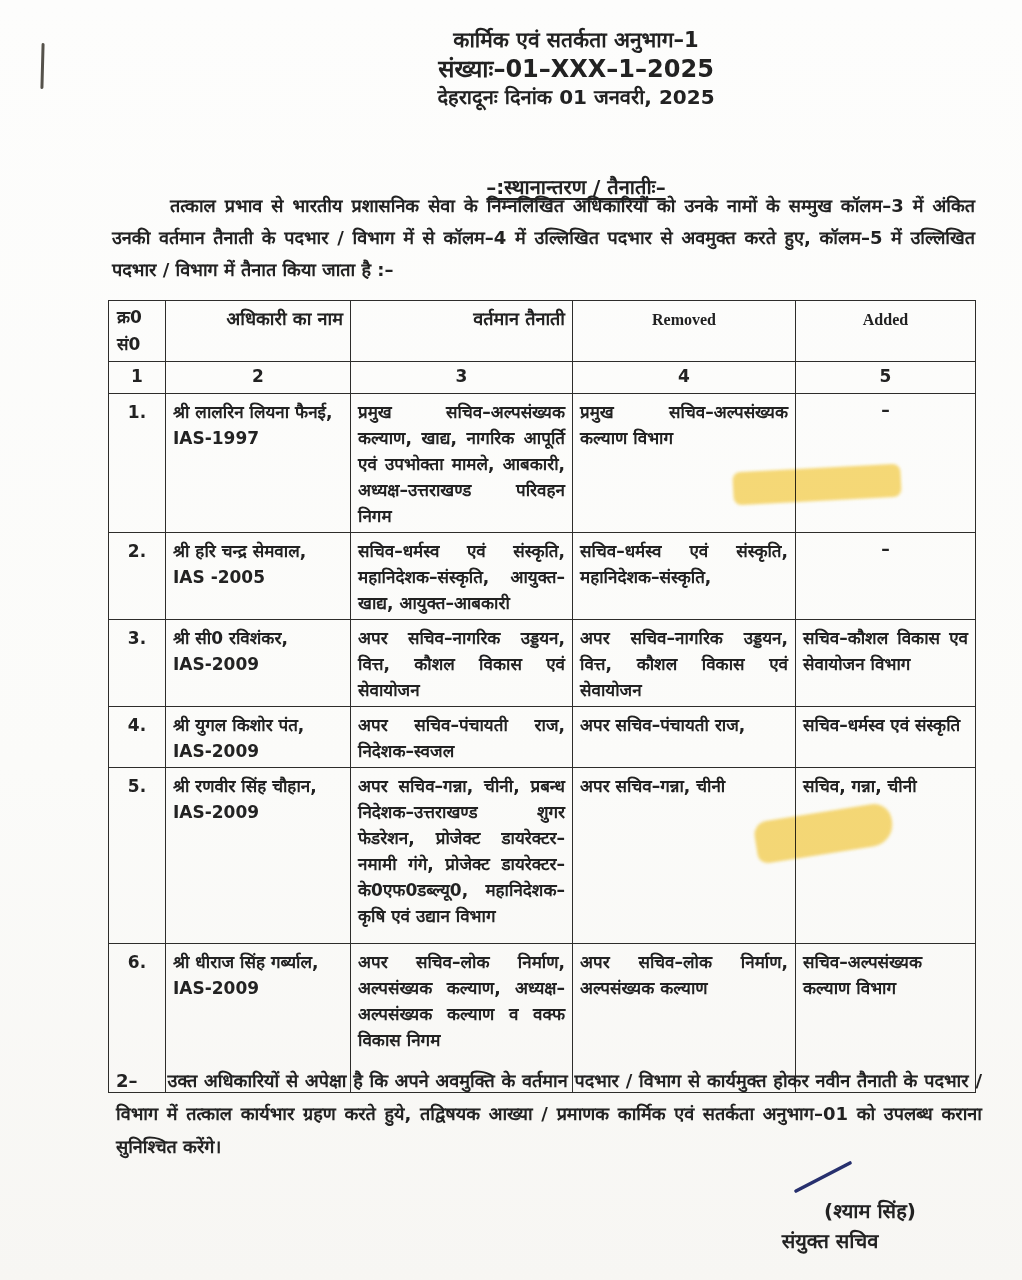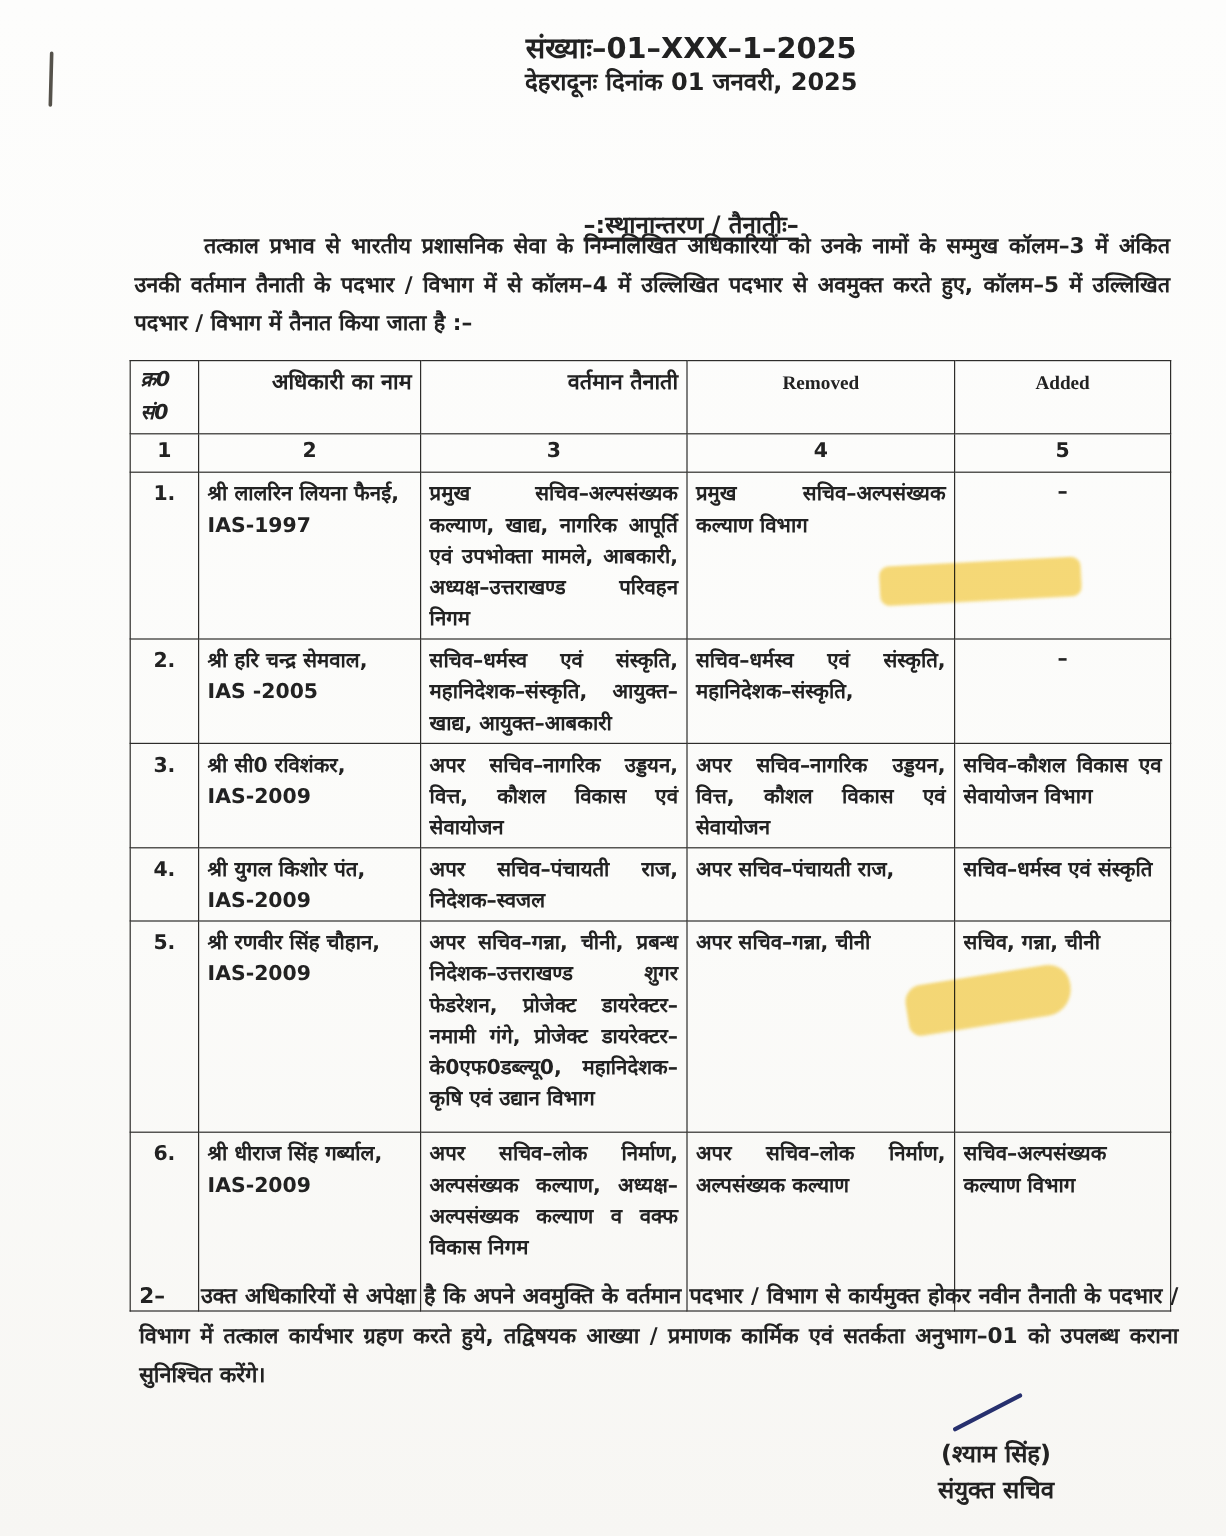--- a/index.html
+++ b/index.html
@@ -42,21 +42,21 @@
     border-collapse:collapse;table-layout:fixed;width:867px;
     font-size:17px;line-height:26px;font-weight:bold;
   }
   .main-table td,.main-table th{
     border:1.7px solid #2e2d2b;
     vertical-align:top;
     padding:3px 7px;
     overflow:hidden;
   }
   .main-table th{font-weight:bold;}
-  th.sn-head{text-align:left;font-size:17px;padding-left:8px;line-height:27px;font-style:italic;}
+  th.sn-head{text-align:left;font-size:17px;padding-left:8px;line-height:27px;}
   th.hindi-head{text-align:right;font-size:18px;padding-top:5px;}
   th.eng-head{text-align:center;font-size:16px;font-family:"Liberation Serif","DejaVu Serif",serif;padding-top:6px;border-radius:26px;}
   .colnum td{text-align:center;height:29px;padding:1px;font-size:17px;}
   td.sn-cell{text-align:center;padding-top:5px;}
   td.name-cell{text-align:justify;padding-top:5px;}
   td.name-cell .batch{text-align:left;}
   td.text-cell{text-align:justify;padding-top:5px;}
   td.center-cell{text-align:center;padding-top:3px;}
   .para2{
     position:absolute;top:1064px;left:116px;width:866px;
@@ -68,36 +68,37 @@
     position:absolute;
     border-radius:8px;
     pointer-events:none;
     mix-blend-mode:multiply;
     filter:blur(1.5px);
   }
   .hl-1{left:733px;top:468px;width:168px;height:33px;transform:rotate(-3deg);}
   .hl-2{left:755px;top:812px;width:138px;height:42px;transform:rotate(-9deg);border-radius:14px 18px 22px 10px;}
   .sig-stroke{position:absolute;left:792px;top:1158px;}
   .sig-name{
-    position:absolute;top:1196px;left:730px;width:200px;
+    position:absolute;top:1196px;left:770px;width:200px;
     text-align:center;font-weight:bold;font-size:20px;line-height:30px;
   }
   .sig-title{
     position:absolute;top:1226px;left:730px;width:200px;
     text-align:center;font-weight:bold;font-size:20px;line-height:30px;
   }
 </style>
 </head>
 <body>
 
 <div class="page">
 
   <div class="scan-mark"></div>
 
   <div class="doc-header">
+    <div class="h2">कार्मिक एवं सतर्कता अनुभाग–1</div>
     <div class="h3">संख्याः–01–XXX–1–2025</div>
     <div class="h4">देहरादूनः दिनांक  01 जनवरी, 2025</div>
   </div>
 
   <div class="subject">
     <span>–:स्थानान्तरण / तैनातीः–</span>
   </div>
 
   <p class="para1">तत्काल प्रभाव से भारतीय प्रशासनिक सेवा के निम्नलिखित अधिकारियों को उनके नामों के सम्मुख कॉलम–3 में अंकित उनकी वर्तमान तैनाती के पदभार / विभाग में से कॉलम–4 में उल्लिखित पदभार से अवमुक्त करते हुए, कॉलम–5 में उल्लिखित पदभार / विभाग में तैनात किया जाता है :–</p>
 

